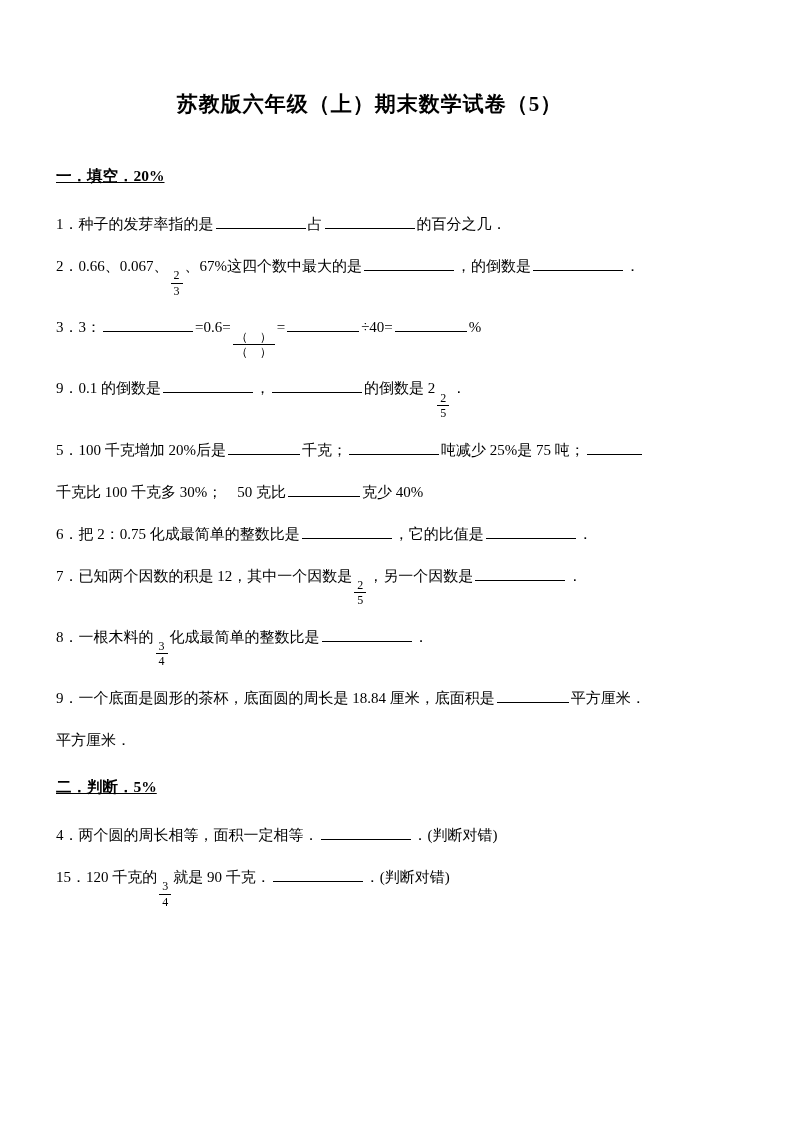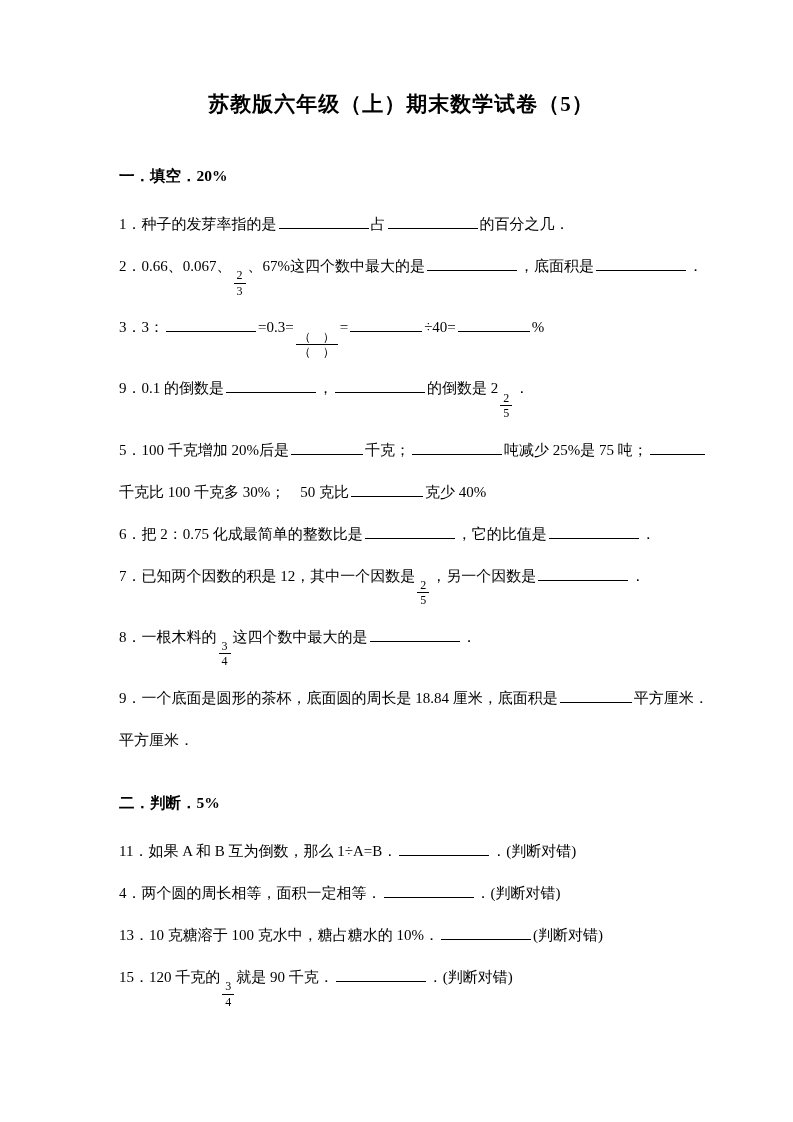--- a/index.html
+++ b/index.html
@@ -6,38 +6,39 @@
     margin: 0;
     padding: 0;
     background: #ffffff;
     color: #000000;
     font-family: "Liberation Serif", "DejaVu Serif", serif;
   }
   .page {
     width: 793px;
     height: 1122px;
     box-sizing: border-box;
-    padding: 90px 110px 0 119px;
+    padding: 90px 110px 0 56px;
     background: #ffffff;
     overflow: hidden;
   }
   .title {
     text-align: center;
     font-weight: bold;
     font-size: 21px;
     margin: 0 0 48px 0;
     letter-spacing: 1px;
   }
   .sec {
     font-weight: bold;
     font-size: 15.5px;
     margin: 0 0 24px 0;
+    text-decoration: underline;
   }
   .sec.gap {
-    margin-top: 40px;
+    margin-top: 24px;
   }
   .line {
     font-size: 15px;
     line-height: 26px;
     margin-bottom: 16px;
     white-space: nowrap;
   }
   .bl, .bl-m, .bl-s, .bl-xs {
     display: inline-block;
     border-bottom: 1px solid #000;
@@ -74,23 +75,23 @@
 
   <h1 class="title">苏教版六年级（上）期末数学试卷（5）</h1>
 
   <div class="sec">一．填空．20%</div>
 
   <div class="line"><span>1．种子的发芽率指的是</span><span class="bl"></span><span>占</span><span class="bl"></span><span>的百分之几．</span></div>
 
   <div class="line"><span>2．0.66、0.067、</span><span class="frac">
         <span class="fn">2</span>
         <span class="fd">3</span>
-      </span><span>、67%这四个数中最大的是</span><span class="bl"></span><span>，底面积是</span><span class="bl"></span><span>．</span></div>
+      </span><span>、67%这四个数中最大的是</span><span class="bl"></span><span>，的倒数是</span><span class="bl"></span><span>．</span></div>
 
-  <div class="line"><span>3．3：</span><span class="bl"></span><span>=0.3=</span><span class="frac">
+  <div class="line"><span>3．3：</span><span class="bl"></span><span>=0.6=</span><span class="frac">
         <span class="fn">（　）</span>
         <span class="fd">（　）</span>
       </span><span>=</span><span class="bl-m"></span><span>÷40=</span><span class="bl-m"></span><span>%</span></div>
 
   <div class="line"><span>9．0.1 的倒数是</span><span class="bl"></span><span>，</span><span class="bl"></span><span>的倒数是 2</span><span class="frac">
         <span class="fn">2</span>
         <span class="fd">5</span>
       </span><span>．</span></div>
 
   <div class="line"><span>5．100 千克增加 20%后是</span><span class="bl-m"></span><span>千克；</span><span class="bl"></span><span>吨减少 25%是 75 吨；</span><span class="bl-s"></span></div>
@@ -100,34 +101,32 @@
   <div class="line"><span>6．把 2：0.75 化成最简单的整数比是</span><span class="bl"></span><span>，它的比值是</span><span class="bl"></span><span>．</span></div>
 
   <div class="line"><span>7．已知两个因数的积是 12，其中一个因数是</span><span class="frac">
         <span class="fn">2</span>
         <span class="fd">5</span>
       </span><span>，另一个因数是</span><span class="bl"></span><span>．</span></div>
 
   <div class="line"><span>8．一根木料的</span><span class="frac">
         <span class="fn">3</span>
         <span class="fd">4</span>
-      </span><span>这四个数中最大的是</span><span class="bl"></span><span>．</span></div>
+      </span><span>化成最简单的整数比是</span><span class="bl"></span><span>．</span></div>
 
   <div class="line"><span>9．一个底面是圆形的茶杯，底面圆的周长是 18.84 厘米，底面积是</span><span class="bl-m"></span><span>平方厘米．</span></div>
 
 
   <div class="line"><span>平方厘米．</span></div>
 
   <div class="sec gap">二．判断．5%</div>
 
-  <div class="line"><span>11．如果 A 和 B 互为倒数，那么 1÷A=B．</span><span class="bl"></span><span>．(判断对错)</span></div>
 
   <div class="line"><span>4．两个圆的周长相等，面积一定相等．</span><span class="bl"></span><span>．(判断对错)</span></div>
 
-  <div class="line"><span>13．10 克糖溶于 100 克水中，糖占糖水的 10%．</span><span class="bl"></span><span>(判断对错)</span></div>
 
 
   <div class="line"><span>15．120 千克的</span><span class="frac">
         <span class="fn">3</span>
         <span class="fd">4</span>
       </span><span>就是 90 千克．</span><span class="bl"></span><span>．(判断对错)</span></div>
 
 </div>
 
 </body></html>

